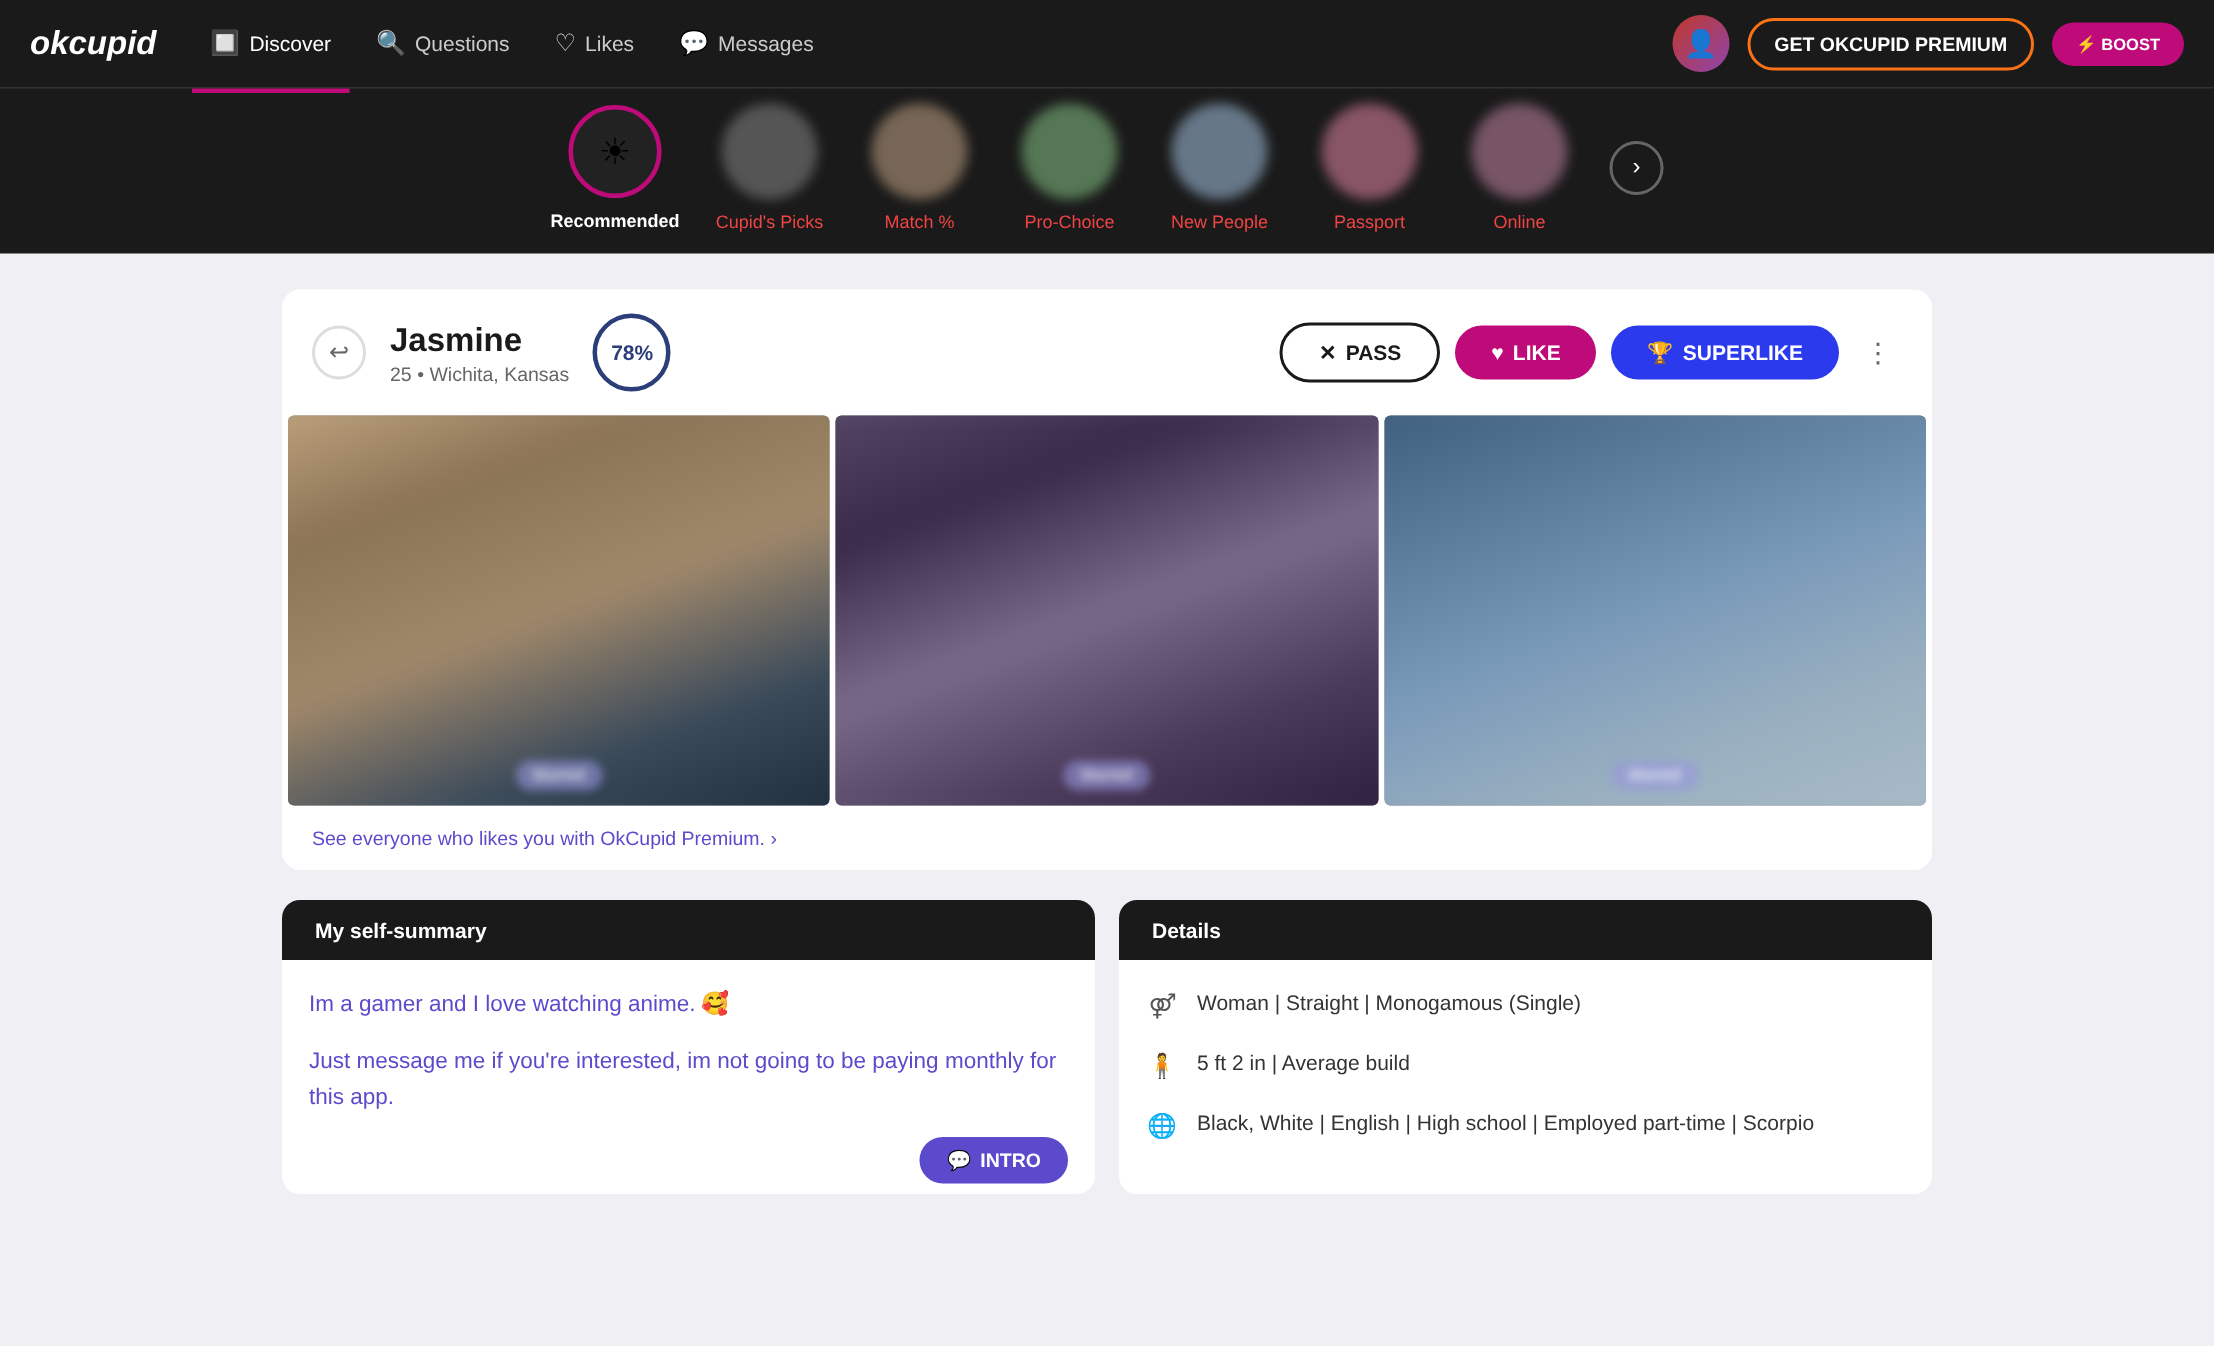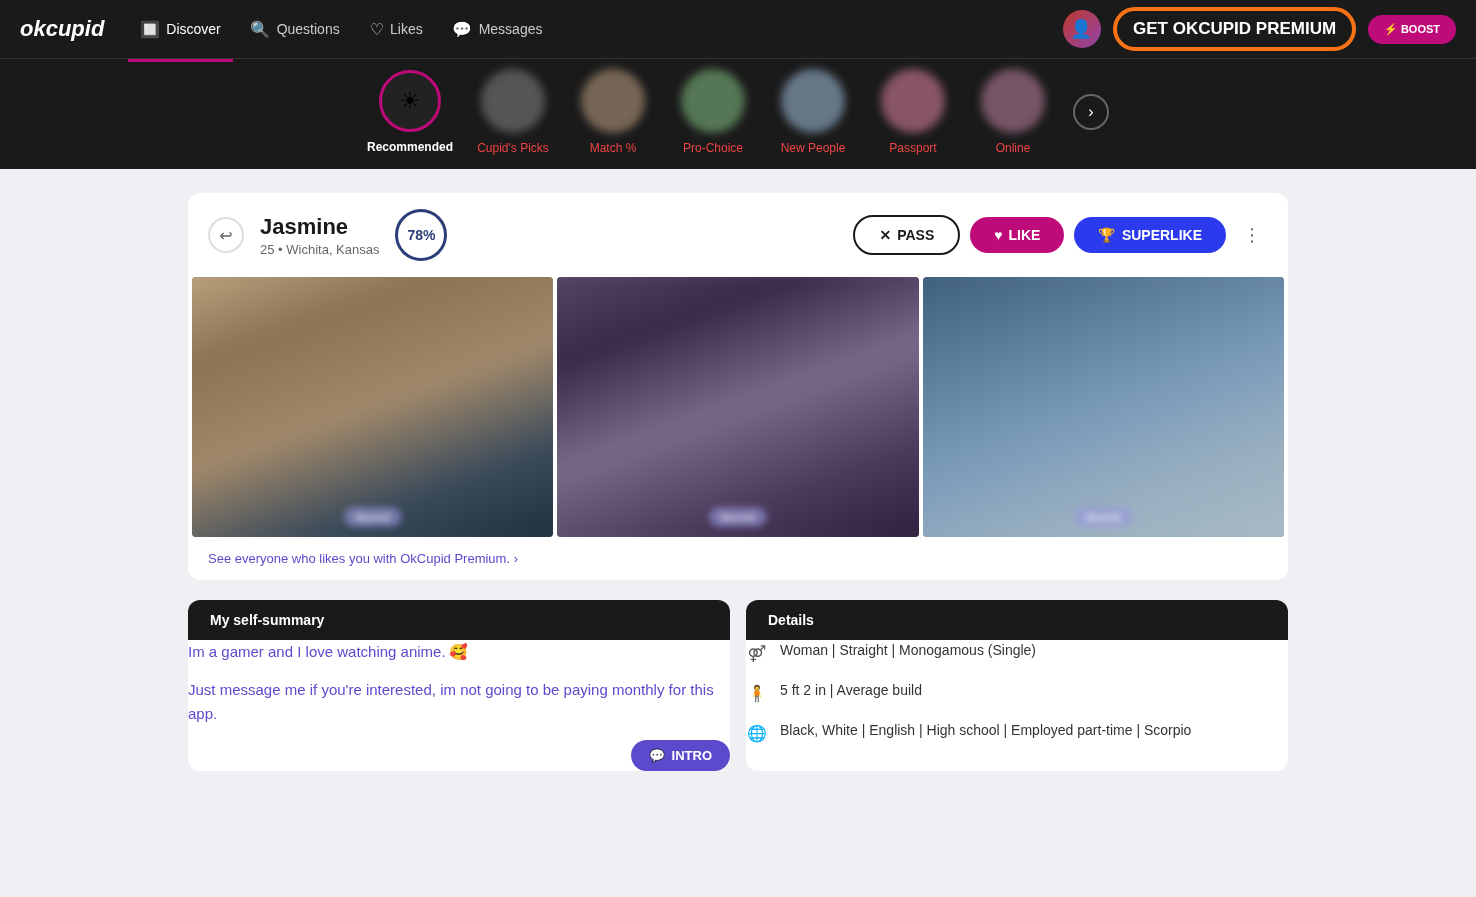--- a/index.html
+++ b/index.html
@@ -64,25 +64,25 @@
       background: linear-gradient(135deg, #c0392b, #8e44ad);
       overflow: hidden;
       display: flex;
       align-items: center;
       justify-content: center;
       color: white;
       font-size: 18px;
     }
     .btn-premium {
       background: #1a1a1a;
-      border: 4px solid #f97316;
+      border: 2px solid #f97316;
       color: white;
       padding: 8px 16px;
       border-radius: 24px;
-      font-size: 17px;
+      font-size: 13px;
       font-weight: bold;
       cursor: pointer;
     }
     .btn-boost {
       background: #bf0b7a;
       border: none;
       color: white;
       padding: 8px 16px;
       border-radius: 24px;
       font-size: 11px;
@@ -321,20 +321,21 @@
       overflow: hidden;
     }
     .detail-card-header {
       background: #1a1a1a;
       color: white;
       padding: 12px 22px;
       font-size: 14px;
       font-weight: bold;
     }
     .detail-card-body {
+      padding: 18px;
     }
     .summary-text {
       color: #5b4bcc;
       font-size: 15px;
       line-height: 1.6;
       margin-bottom: 14px;
     }
     .intro-btn {
       float: right;
       background: #5b4bcc;

